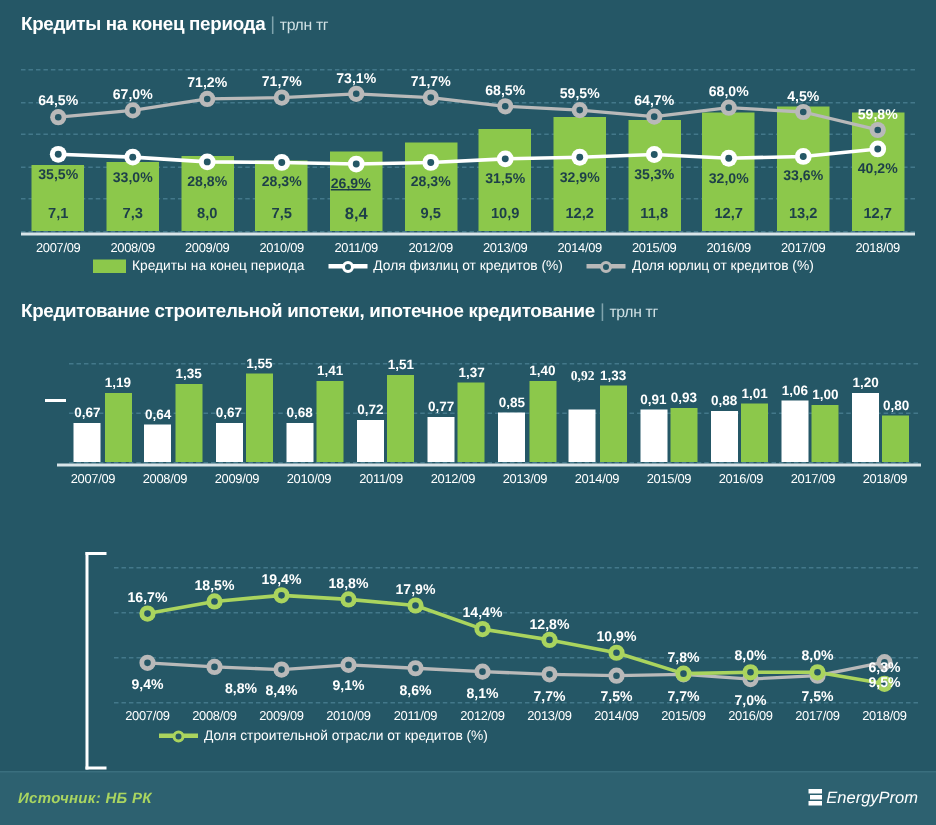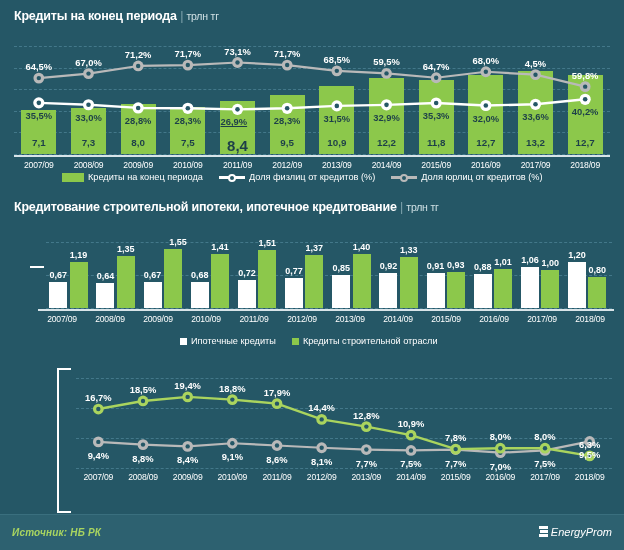--- a/index.html
+++ b/index.html
@@ -212,21 +212,21 @@
       <div class="vallab dark" style="left: 298px; width: 49.6667px; top: 66.886px;">31,5%</div>
       <div class="vallab dark" style="left: 347.667px; width: 49.6667px; top: 65.8276px;">32,9%</div>
       <div class="vallab dark" style="left: 397.333px; width: 49.6667px; top: 64.0132px;">35,3%</div>
       <div class="vallab dark" style="left: 447px; width: 49.6667px; top: 66.508px;">32,0%</div>
       <div class="vallab dark" style="left: 496.667px; width: 49.6667px; top: 65.2984px;">33,6%</div>
       <div class="vallab dark" style="left: 546.333px; width: 49.6667px; top: 60.3088px;">40,2%</div>
       <div class="vallab dark" style="left: 0px; width: 49.6667px; top: 91px; font-size: 9.8px;">7,1</div>
       <div class="vallab dark" style="left: 49.6667px; width: 49.6667px; top: 91px; font-size: 9.8px;">7,3</div>
       <div class="vallab dark" style="left: 99.3333px; width: 49.6667px; top: 91px; font-size: 9.8px;">8,0</div>
       <div class="vallab dark" style="left: 149px; width: 49.6667px; top: 91px; font-size: 9.8px;">7,5</div>
-      <div class="vallab dark" style="left: 198.667px; width: 49.6667px; top: 91px; font-size: 15px;">8,4</div>
+      <div class="vallab dark" style="left: 198.667px; width: 49.6667px; top: 91px; font-size: 11px;">8,4</div>
       <div class="vallab dark" style="left: 248.333px; width: 49.6667px; top: 91px; font-size: 9.8px;">9,5</div>
       <div class="vallab dark" style="left: 298px; width: 49.6667px; top: 91px; font-size: 9.8px;">10,9</div>
       <div class="vallab dark" style="left: 347.667px; width: 49.6667px; top: 91px; font-size: 9.8px;">12,2</div>
       <div class="vallab dark" style="left: 397.333px; width: 49.6667px; top: 91px; font-size: 9.8px;">11,8</div>
       <div class="vallab dark" style="left: 447px; width: 49.6667px; top: 91px; font-size: 9.8px;">12,7</div>
       <div class="vallab dark" style="left: 496.667px; width: 49.6667px; top: 91px; font-size: 9.8px;">13,2</div>
       <div class="vallab dark" style="left: 546.333px; width: 49.6667px; top: 91px; font-size: 9.8px;">12,7</div>
     </div>
   <div class="axis-base" style="left:14px; top:155px; width:596px;"></div>
   <div id="c1-xlabels">
@@ -273,40 +273,40 @@
       <div class="bar" style="left: 23.5833px; width: 17.9233px; height: 45.6628px;"></div>
       <div class="bar2lab" style="left: -1.69833px; width: 27.9233px; top: 28.2907px;">0,67</div>
       <div class="bar2lab" style="left: 18.5833px; width: 27.9233px; top: 8.33721px;">1,19</div>
       <div class="bar white" style="left: 50.4683px; width: 17.9233px; height: 24.5581px;"></div>
       <div class="bar" style="left: 70.75px; width: 17.9233px; height: 51.8023px;"></div>
       <div class="bar2lab" style="left: 45.4683px; width: 27.9233px; top: 29.4419px;">0,64</div>
       <div class="bar2lab" style="left: 65.75px; width: 27.9233px; top: 2.19767px;">1,35</div>
       <div class="bar white" style="left: 97.635px; width: 17.9233px; height: 25.7093px;"></div>
       <div class="bar" style="left: 117.917px; width: 17.9233px; height: 59.4767px;"></div>
       <div class="bar2lab" style="left: 92.635px; width: 27.9233px; top: 28.2907px;">0,67</div>
-      <div class="bar2lab" style="left: 112.917px; width: 27.9233px; top: -5.47674px; text-align: right;">1,55</div>
+      <div class="bar2lab" style="left: 112.917px; width: 27.9233px; top: -5.47674px;">1,55</div>
       <div class="bar white" style="left: 144.802px; width: 17.9233px; height: 26.093px;"></div>
       <div class="bar" style="left: 165.083px; width: 17.9233px; height: 54.1047px;"></div>
       <div class="bar2lab" style="left: 139.802px; width: 27.9233px; top: 27.907px;">0,68</div>
       <div class="bar2lab" style="left: 160.083px; width: 27.9233px; top: -0.104651px;">1,41</div>
       <div class="bar white" style="left: 191.968px; width: 17.9233px; height: 27.6279px;"></div>
       <div class="bar" style="left: 212.25px; width: 17.9233px; height: 57.9419px;"></div>
       <div class="bar2lab" style="left: 186.968px; width: 27.9233px; top: 26.3721px;">0,72</div>
       <div class="bar2lab" style="left: 207.25px; width: 27.9233px; top: -3.94186px;">1,51</div>
       <div class="bar white" style="left: 239.135px; width: 17.9233px; height: 29.5465px;"></div>
       <div class="bar" style="left: 259.417px; width: 17.9233px; height: 52.5698px;"></div>
       <div class="bar2lab" style="left: 234.135px; width: 27.9233px; top: 24.4535px;">0,77</div>
       <div class="bar2lab" style="left: 254.417px; width: 27.9233px; top: 1.43023px;">1,37</div>
       <div class="bar white" style="left: 286.302px; width: 17.9233px; height: 32.6163px;"></div>
       <div class="bar" style="left: 306.583px; width: 17.9233px; height: 53.7209px;"></div>
       <div class="bar2lab" style="left: 281.302px; width: 27.9233px; top: 21.3837px;">0,85</div>
       <div class="bar2lab" style="left: 301.583px; width: 27.9233px; top: 0.27907px;">1,40</div>
       <div class="bar white" style="left: 333.468px; width: 17.9233px; height: 35.3023px;"></div>
       <div class="bar" style="left: 353.75px; width: 17.9233px; height: 51.0349px;"></div>
-      <div class="bar2lab" style="left: 328.468px; width: 27.9233px; top: 19px;">0,92</div>
+      <div class="bar2lab" style="left: 328.468px; width: 27.9233px; top: 3px; font-family: Liberation Serif, serif;">0,92</div>
       <div class="bar2lab" style="left: 348.75px; width: 27.9233px; top: 2.96512px;">1,33</div>
       <div class="bar white" style="left: 380.635px; width: 17.9233px; height: 34.9186px;"></div>
       <div class="bar" style="left: 400.917px; width: 17.9233px; height: 35.686px;"></div>
       <div class="bar2lab" style="left: 375.635px; width: 27.9233px; top: 19.0814px;">0,91</div>
       <div class="bar2lab" style="left: 395.917px; width: 27.9233px; top: 18.314px;">0,93</div>
       <div class="bar white" style="left: 427.802px; width: 17.9233px; height: 33.7674px;"></div>
       <div class="bar" style="left: 448.083px; width: 17.9233px; height: 38.7558px;"></div>
       <div class="bar2lab" style="left: 422.802px; width: 27.9233px; top: 20.2326px;">0,88</div>
       <div class="bar2lab" style="left: 443.083px; width: 27.9233px; top: 15.2442px;">1,01</div>
       <div class="bar white" style="left: 474.968px; width: 17.9233px; height: 40.6744px;"></div>
@@ -325,30 +325,20 @@
       <div class="xlab" style="left: 134px; width: 48px; top: 122px;">2009/09</div>
       <div class="xlab" style="left: 182px; width: 48px; top: 122px;">2010/09</div>
       <div class="xlab" style="left: 230px; width: 48px; top: 122px;">2011/09</div>
       <div class="xlab" style="left: 278px; width: 48px; top: 122px;">2012/09</div>
       <div class="xlab" style="left: 326px; width: 48px; top: 122px;">2013/09</div>
       <div class="xlab" style="left: 374px; width: 48px; top: 122px;">2014/09</div>
       <div class="xlab" style="left: 422px; width: 48px; top: 122px;">2015/09</div>
       <div class="xlab" style="left: 470px; width: 48px; top: 122px;">2016/09</div>
       <div class="xlab" style="left: 518px; width: 48px; top: 122px;">2017/09</div>
       <div class="xlab" style="left: 566px; width: 48px; top: 122px;">2018/09</div>
-    </div>
-  <div class="legend" id="c2-legend" style="left:180px; top:144px;">
-      <div class="item">
-        <span class="swatch-sq white"></span>
-        <span>Ипотечные кредиты</span>
-      </div>
-      <div class="item">
-        <span class="swatch-sq green"></span>
-        <span>Кредиты строительной отрасли</span>
-      </div>
     </div>
   <div class="bracket-stub" style="left:30px; top:74px; width:14px;"></div>
 </div>
 
 <div class="panel" id="c3" style="left:0; top:352px; width:624px; height:160px;">
   <div class="bracket" style="left:57px; top:16px; width:14px; height:145px;"></div>
   <div class="plot" id="c3-plot" style="left:76px; top:26px; width:536px; height:90px;">
       <div class="gridline" style="top: 0px;"></div>
       <div class="gridline" style="top: 30px;"></div>
       <div class="gridline" style="top: 60px;"></div>
@@ -411,21 +401,21 @@
       <div class="vallab" style="left: 128px; width: 56.6667px; top: 4.6px;">18,8%</div>
       <div class="vallab" style="left: 172.667px; width: 56.6667px; top: 8.65px;">17,9%</div>
       <div class="vallab" style="left: 217.333px; width: 56.6667px; top: 24.4px;">14,4%</div>
       <div class="vallab" style="left: 262px; width: 56.6667px; top: 31.6px;">12,8%</div>
       <div class="vallab" style="left: 306.667px; width: 56.6667px; top: 40.15px;">10,9%</div>
       <div class="vallab" style="left: 351.333px; width: 56.6667px; top: 54.1px;">7,8%</div>
       <div class="vallab" style="left: 396px; width: 56.6667px; top: 53.2px;">8,0%</div>
       <div class="vallab" style="left: 440.667px; width: 56.6667px; top: 53.2px;">8,0%</div>
       <div class="vallab" style="left: 485.333px; width: 56.6667px; top: 60.85px;">6,3%</div>
       <div class="vallab" style="left: -6px; width: 56.6667px; top: 71.9px;">9,4%</div>
-      <div class="vallab" style="left: 38.6667px; width: 56.6667px; top: 74.6px;">8,8%</div>
+      <div class="vallab" style="left: 38.6667px; width: 56.6667px; top: 74.6px; text-align: right;">8,8%</div>
       <div class="vallab" style="left: 83.3333px; width: 56.6667px; top: 76.4px;">8,4%</div>
       <div class="vallab" style="left: 128px; width: 56.6667px; top: 73.25px;">9,1%</div>
       <div class="vallab" style="left: 172.667px; width: 56.6667px; top: 75.5px;">8,6%</div>
       <div class="vallab" style="left: 217.333px; width: 56.6667px; top: 77.75px;">8,1%</div>
       <div class="vallab" style="left: 262px; width: 56.6667px; top: 79.55px;">7,7%</div>
       <div class="vallab" style="left: 306.667px; width: 56.6667px; top: 80.45px;">7,5%</div>
       <div class="vallab" style="left: 351.333px; width: 56.6667px; top: 79.55px;">7,7%</div>
       <div class="vallab" style="left: 396px; width: 56.6667px; top: 82.7px;">7,0%</div>
       <div class="vallab" style="left: 440.667px; width: 56.6667px; top: 80.45px;">7,5%</div>
       <div class="vallab" style="left: 485.333px; width: 56.6667px; top: 71.45px;">9,5%</div>
@@ -438,20 +428,24 @@
       <div class="xlab" style="left: 254.667px; width: 44.6667px; top: 120px;">2011/09</div>
       <div class="xlab" style="left: 299.333px; width: 44.6667px; top: 120px;">2012/09</div>
       <div class="xlab" style="left: 344px; width: 44.6667px; top: 120px;">2013/09</div>
       <div class="xlab" style="left: 388.667px; width: 44.6667px; top: 120px;">2014/09</div>
       <div class="xlab" style="left: 433.333px; width: 44.6667px; top: 120px;">2015/09</div>
       <div class="xlab" style="left: 478px; width: 44.6667px; top: 120px;">2016/09</div>
       <div class="xlab" style="left: 522.667px; width: 44.6667px; top: 120px;">2017/09</div>
       <div class="xlab" style="left: 567.333px; width: 44.6667px; top: 120px;">2018/09</div>
     </div>
   <div class="legend" id="c3-legend" style="left:106px; top:133px;">
+      <div class="item">
+        <span class="swatch-line gr"></span>
+        <span>Доля строительной отрасли от кредитов (%)</span>
+      </div>
     </div>
 </div>
 
 <div id="footer">
   <div class="src">Источник: НБ РК</div>
   <div class="brand">
     <span class="mark">
       <span style="top:0; width:9px;"></span>
       <span style="top:4px; left:1px; width:8px;"></span>
       <span style="top:8px; width:9px;"></span>

